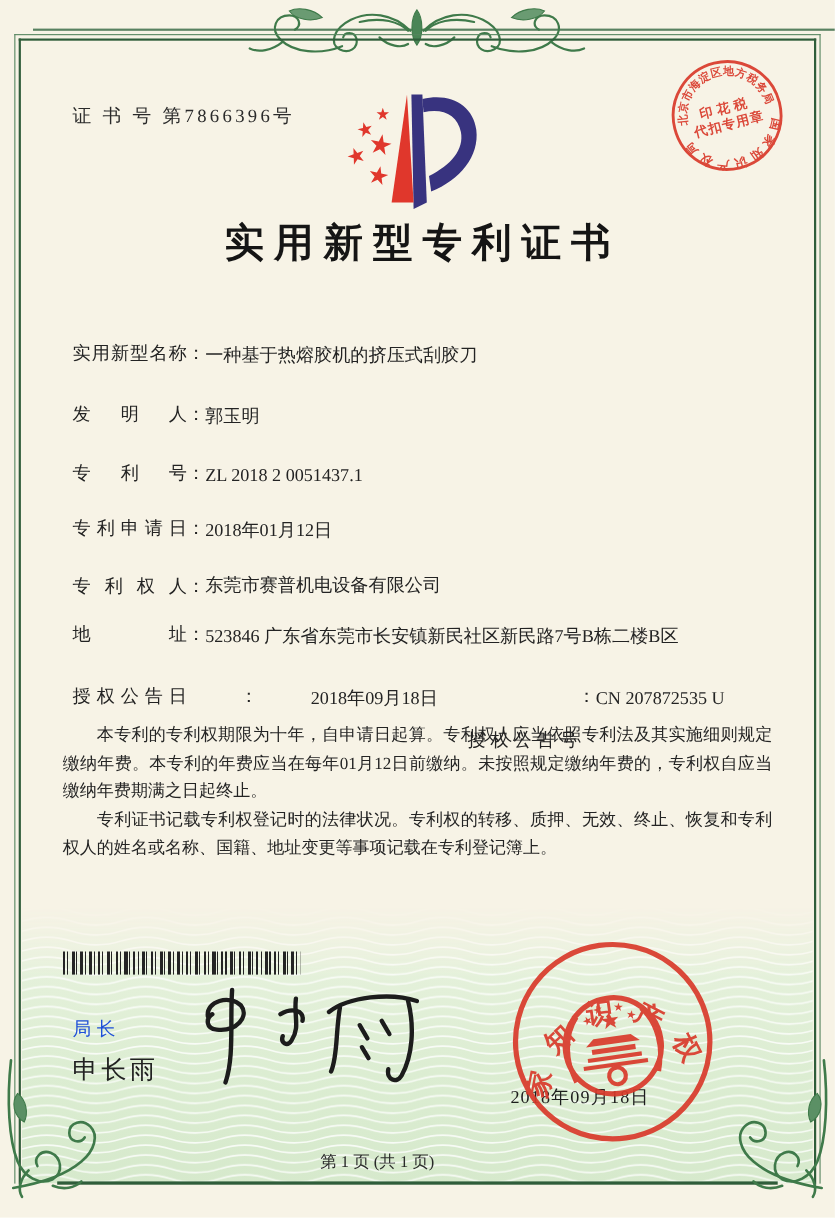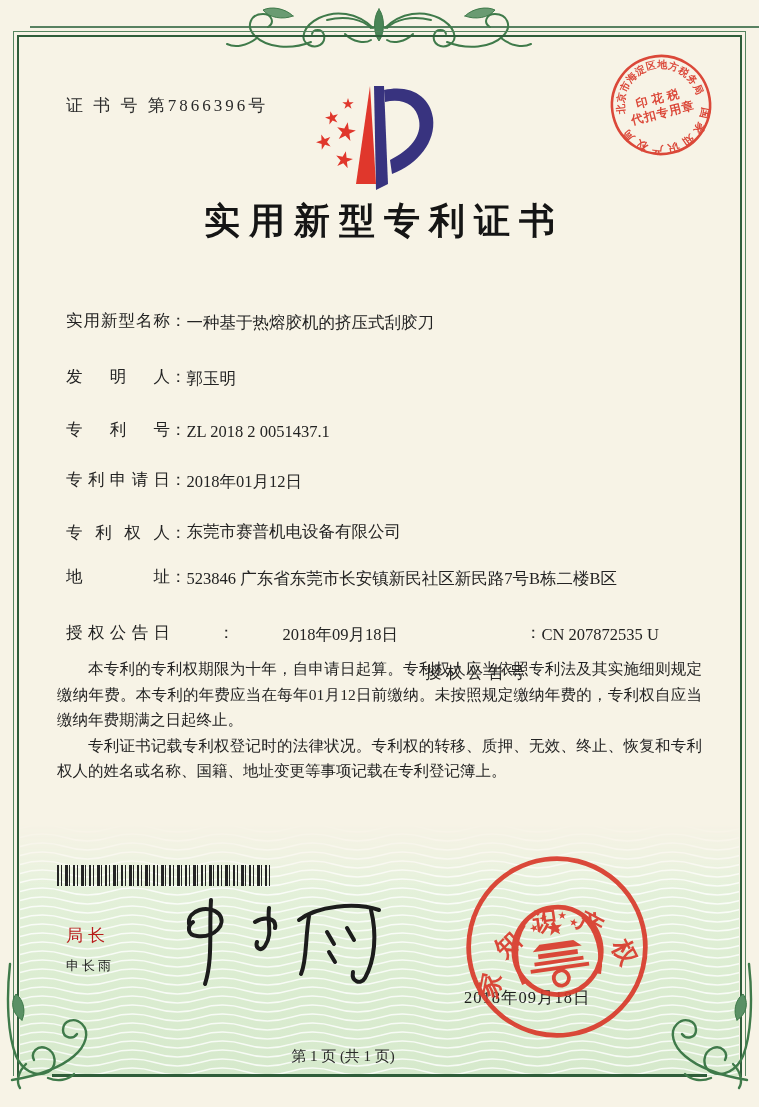--- a/index.html
+++ b/index.html
@@ -40,22 +40,22 @@
   .paras{position:absolute;left:57px;right:57px;top:656px;z-index:2;font-size:15.5px;line-height:25.5px;
     color:#242424;text-align:justify;}
   .paras p{margin:0;text-indent:2em;}
 
   .barcode{position:absolute;left:57px;top:865px;width:216px;height:21px;z-index:2;
     background:repeating-linear-gradient(90deg,
       #242424 0 2px,transparent 2px 4px,
       #242424 4px 5px,transparent 5px 8px,
       #242424 8px 11px,transparent 11px 12px,
       #242424 12px 13px,transparent 13px 16px);}
-  .officer-title{position:absolute;left:66px;top:924px;font-size:17px;letter-spacing:5px;color:#b91c1c;z-index:2;}
-  .officer-name{position:absolute;left:66px;top:957px;font-size:13px;letter-spacing:3px;color:#222;z-index:2;}
+  .officer-title{position:absolute;left:66px;top:924px;font-size:17px;letter-spacing:5px;color:#1d4ed8;z-index:2;}
+  .officer-name{position:absolute;left:66px;top:957px;font-size:23px;letter-spacing:3px;color:#222;z-index:2;}
   .signature{position:absolute;left:175px;top:886px;z-index:2;}
   .seal-date{position:absolute;left:464px;top:987px;font-size:16.5px;color:#1d1d1d;z-index:2;letter-spacing:1px;}
   .footer{position:absolute;left:248px;top:1047px;width:190px;text-align:center;font-size:15px;color:#2a2a2a;z-index:2;}
 
   
   .logo{position:absolute;left:312px;top:80px;z-index:2;}
   .seal{position:absolute;z-index:4;opacity:.92;}
   .seal-tax{left:608px;top:52px;transform:rotate(-14deg);}
   .seal-office{left:462px;top:852px;transform:rotate(-8deg);}
   .seal text{font-family:"Liberation Serif","DejaVu Serif",serif;font-weight:bold;fill:#d93a2b;}

